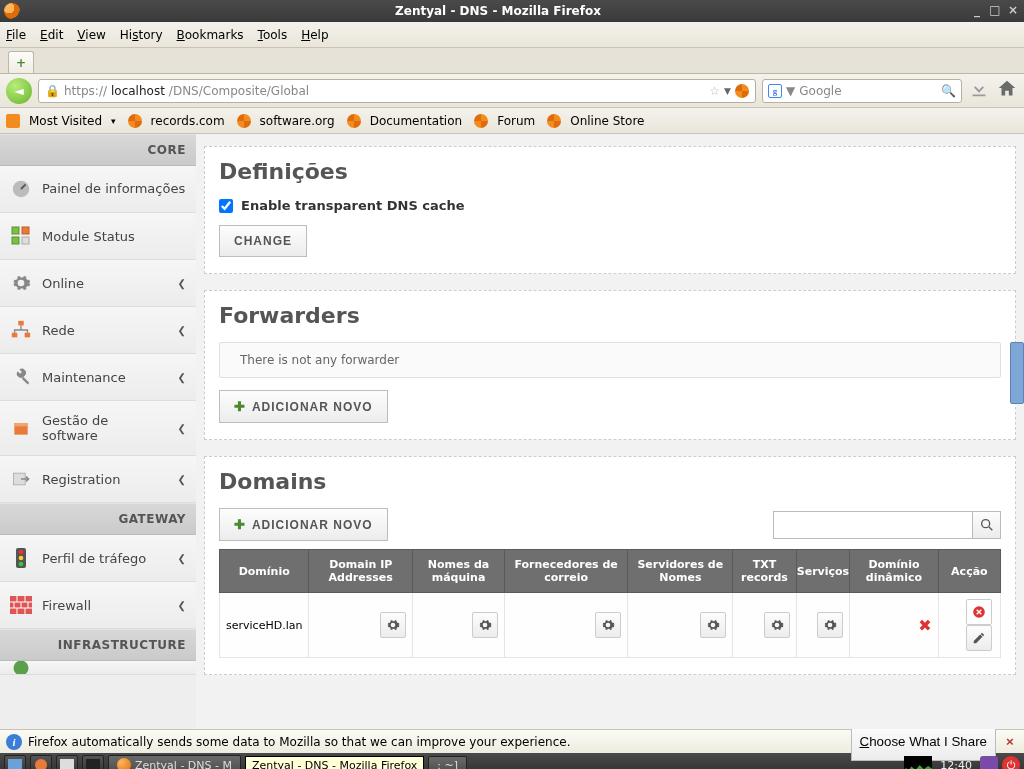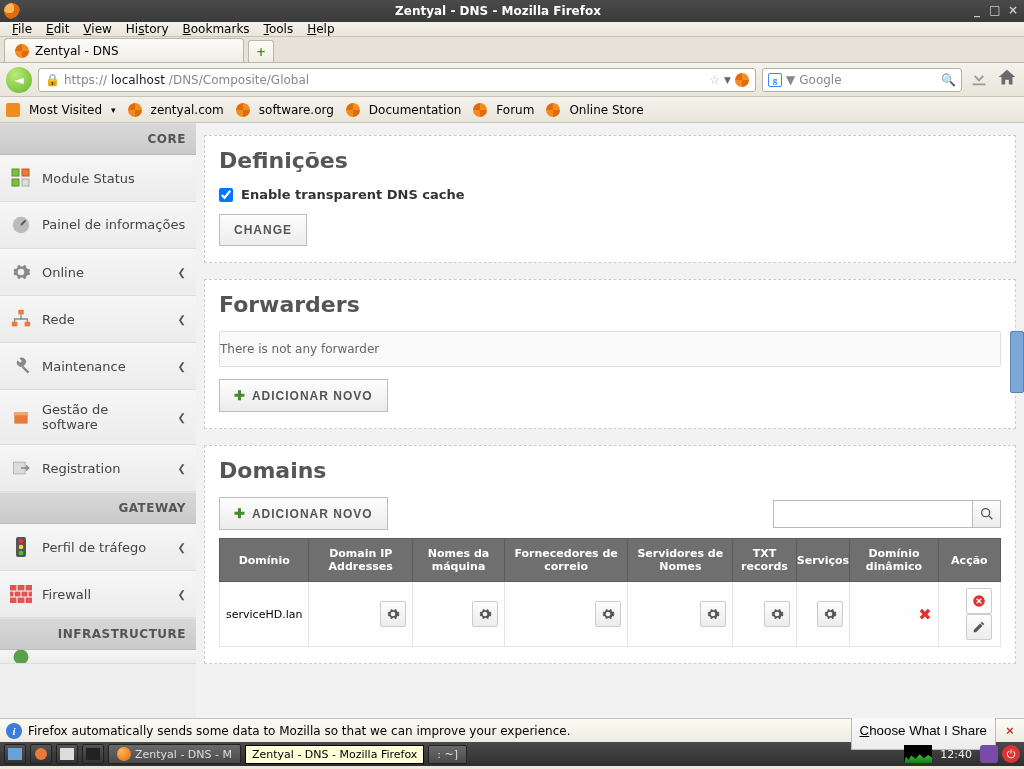--- a/index.html
+++ b/index.html
@@ -6,21 +6,21 @@
 body { font-family: "DejaVu Sans", "Liberation Sans", Arial, sans-serif; font-size: 12px; background: #ece9d8; width: 1024px; height: 769px; overflow: hidden; position: relative; }
 
 
 .titlebar { background: linear-gradient(#4a4a4a,#3a3a3a); height: 22px; display: flex; align-items: center; color: #fff; font-weight: bold; padding: 0 4px; }
 .titlebar .ff-icon { width: 16px; height: 16px; background: radial-gradient(circle at 30% 30%, #ffb55a 0 35%, #e06b0a 36% 70%, #4a4a4a 71%); border-radius: 50%; margin-right: 6px; }
 .titlebar .title { flex: 1; text-align: center; }
 .titlebar .winbtns { display: flex; gap: 4px; }
 .titlebar .wb { width: 14px; height: 14px; color: #ccc; text-align: center; line-height: 12px; cursor: pointer; font-size: 12px; }
 
 
-.menubar { background: linear-gradient(#f4f2ec,#e9e5da); height: 15px; display: flex; align-items: center; padding: 0 12px; border-bottom: 1px solid #c8c3b6; gap: 14px; }
+.menubar { background: linear-gradient(#f4f2ec,#e9e5da); height: 26px; display: flex; align-items: center; padding: 0 6px; border-bottom: 1px solid #c8c3b6; gap: 14px; }
 .menubar span { cursor: pointer; }
 .menubar span u { text-decoration: underline; }
 
 
 .tabstrip { background: #e6e2d7; height: 26px; display: flex; align-items: flex-end; padding: 0 4px; border-bottom: 1px solid #bcb7a9; }
 .tab { background: linear-gradient(#fdfcfa,#efece3); border: 1px solid #bcb7a9; border-bottom: none; border-radius: 4px 4px 0 0; padding: 4px 10px; display: flex; align-items: center; gap: 6px; height: 24px; width: 240px; font-size: 12px; }
 .tab .tab-icon { width: 14px; height: 14px; border-radius: 50%; background: conic-gradient(#f28c1e 0 90deg,#e06b0a 90deg 180deg,#f28c1e 180deg 270deg,#e06b0a 270deg 360deg); }
 .newtab { width: 26px; height: 22px; border: 1px solid #bcb7a9; border-bottom: none; border-radius: 3px 3px 0 0; margin-left: 4px; display: flex; align-items: center; justify-content: center; background: linear-gradient(#fdfcfa,#efece3); color: #4a8a2e; font-weight: bold; }
 
 
@@ -48,21 +48,21 @@
 .sidebar { width: 196px; background: #eeeeee; overflow: hidden; }
 .cat { background: linear-gradient(#d8d8d8,#cacaca); padding: 8px 10px; font-weight: bold; color: #555; font-size: 12px; letter-spacing: .5px; border-bottom: 1px solid #bbb; border-top: 1px solid #e4e4e4; text-align: right; }
 .navitem { display: flex; align-items: center; gap: 10px; padding: 12px 10px; border-bottom: 1px solid #ddd; color: #444; font-size: 13px; cursor: pointer; background: linear-gradient(#f6f6f6,#ececec); }
 .navitem .chev { margin-left: auto; font-size: 10px; color: #555; }
 .nic { width: 22px; height: 22px; display: flex; align-items: center; justify-content: center; flex-shrink: 0; }
 
 .content { flex: 1; padding: 0 8px 8px 8px; overflow-y: auto; background: #f2f2f2; position:relative; }
 .scrollind { position:absolute; right:0; top:208px; width:14px; height:62px; background:#7ea6d6; border:1px solid #5b84b3; border-radius:2px; }
 .panel { background: #fff; border: 1px dashed #ccc; margin: 12px 0 16px; padding: 12px 14px 16px; }
 .panel h2 { font-size: 22px; color: #555; font-weight: bold; margin-bottom: 14px; }
-.subtle-box { border: 1px solid #e0e0e0; border-radius: 2px; background: #fafafa; padding: 10px 0; color: #666; font-size: 12px; }
+.subtle-box { border: 1px solid #e0e0e0; border-radius: 2px; background: #fafafa; padding: 10px 20px; color: #666; font-size: 12px; }
 .chkline { display: flex; align-items: center; gap: 8px; font-size: 13px; font-weight: bold; color: #333; }
 .chkline input { width: 14px; height: 14px; }
 .btn { display: inline-flex; align-items: center; gap: 6px; background: linear-gradient(#fdfdfd,#ececec); border: 1px solid #bdbdbd; padding: 8px 14px; font-size: 12px; font-weight: bold; color: #555; letter-spacing: 1px; cursor: pointer; margin-top: 12px; }
 .btn .plus { color: #4a8a2e; font-weight: bold; font-size: 13px; }
 .searchrow { display: flex; align-items: center; gap: 0; justify-content: flex-end; margin-bottom: 8px; }
 .domainsearch { flex: 1; display: flex; }
 .searchrow input { width: 200px; height: 28px; border: 1px solid #bbb; padding: 0 6px; }
 .searchrow .sbtn { width: 28px; height: 28px; border: 1px solid #bbb; border-left: none; background: linear-gradient(#fdfdfd,#ececec); display: flex; align-items: center; justify-content: center; cursor: pointer; }
 
 table.domains { width: 100%; border-collapse: collapse; font-size: 11px; }
@@ -109,24 +109,20 @@
   <span><u>F</u><span>ile</span></span>
   <span><u>E</u>dit</span>
   <span><u>V</u>iew</span>
   <span>Hi<u>s</u>tory</span>
   <span><u>B</u>ookmarks</span>
   <span><u>T</u>ools</span>
   <span><u>H</u>elp</span>
 </div>
 
 <div class="tabstrip">
-  <div class="tab">
-    <div class="tab-icon"></div>
-    <span>Zentyal - DNS</span>
-  </div>
   <div class="newtab">+</div>
 </div>
 
 <div class="urlrow">
   <div class="back-btn">◄</div>
   <div class="urlbox">
     <span class="lock">🔒</span>
     <span>https://</span>
       <span class="host">localhost</span>
       <span>/DNS/Composite/Global</span>
@@ -153,21 +149,21 @@
 </div>
 
 <div class="bmbar">
   <div class="bm">
       <span class="oic"></span>
       <span>Most Visited</span>
       <span style="font-size:9px;">▾</span>
     </div>
   <div class="bm">
       <span class="zic"></span>
-      <span>zentyal.com</span>
+      <span>records.com</span>
     </div>
   <div class="bm">
       <span class="zic"></span>
       <span>software.org</span>
     </div>
   <div class="bm">
       <span class="zic"></span>
       <span>Documentation</span>
     </div>
   <div class="bm">
@@ -176,39 +172,39 @@
     </div>
   <div class="bm">
       <span class="zic"></span>
       <span>Online Store</span>
     </div>
 </div>
 
 <div class="page">
   <div class="sidebar">
     <div class="cat">CORE</div>
+    <div class="navitem">
+      <div class="nic">
+          <svg width="22" height="22" viewBox="0 0 24 24">
+            <circle cx="12" cy="12" r="9" fill="#bbb"></circle>
+            <path d="M12 12l5-5" stroke="#555" stroke-width="2"></path>
+          </svg>
+        </div>
+      <span style="line-height:1.1;">Painel de informações</span>
+    </div>
     <div class="navitem">
       <div class="nic">
           <svg width="20" height="20" viewBox="0 0 20 20">
             <rect x="1" y="1" width="7" height="7" fill="#7ac142" stroke="#5a9130"></rect>
             <rect x="11" y="1" width="7" height="7" fill="#e87b3a" stroke="#c05a20"></rect>
             <rect x="1" y="11" width="7" height="7" fill="#7ac142" stroke="#5a9130"></rect>
             <rect x="11" y="11" width="7" height="7" fill="#ddd" stroke="#aaa"></rect>
           </svg>
         </div>
       <span>Module Status</span>
-    </div>
-    <div class="navitem">
-      <div class="nic">
-          <svg width="22" height="22" viewBox="0 0 24 24">
-            <circle cx="12" cy="12" r="9" fill="#bbb"></circle>
-            <path d="M12 12l5-5" stroke="#555" stroke-width="2"></path>
-          </svg>
-        </div>
-      <span style="line-height:1.1;">Painel de informações</span>
     </div>
     <div class="navitem">
       <div class="nic">
           <svg width="20" height="20" viewBox="0 0 24 24">
             <path fill="#888" d="M12 8a4 4 0 100 8 4 4 0 000-8zm9 4l2 1-1 3-2-.5-2 2 .5 2-3 1-1-2h-3l-1 2-3-1 .5-2-2-2-2 .5-1-3 2-1v-0l-2-1 1-3 2 .5 2-2-.5-2 3-1 1 2h3l1-2 3 1-.5 2 2 2 2-.5 1 3-2 1z"></path>
           </svg>
         </div>
       <span>Online</span>
         <span class="chev">❮</span>
     </div>

